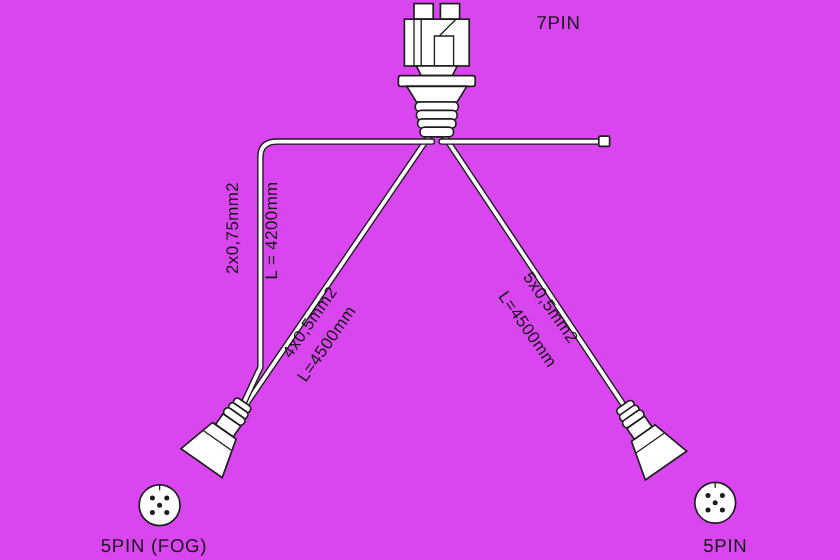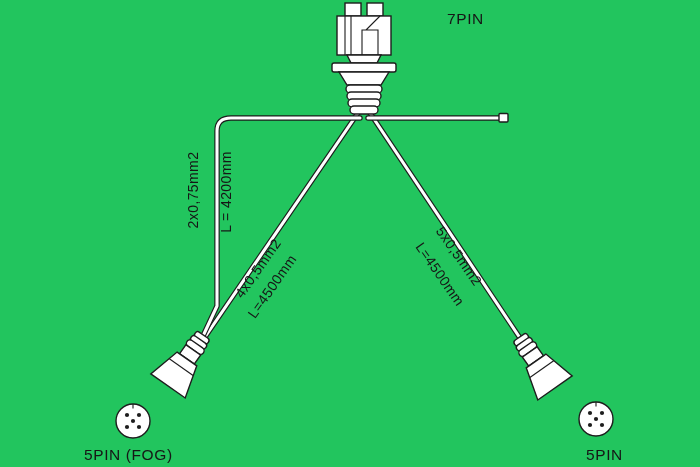--- a/index.html
+++ b/index.html
@@ -1,20 +1,20 @@
 <!DOCTYPE html>
 <html><head>
 <meta charset="utf-8">
 <style>
   html, body { margin: 0; padding: 0; background: #ffffff; }
   .stage {
     position: relative;
     width: 700px;
     height: 467px;
-    background: #22c55e;
+    background: #d946ef;
     overflow: hidden;
     font-family: "Liberation Sans", "DejaVu Sans", sans-serif;
   }
   svg text {
     font-family: "Liberation Sans", "DejaVu Sans", sans-serif;
     fill: #161616;
   }
   .lbl  { font-size: 14px;  letter-spacing: 0.4px; }
   .big  { font-size: 15.5px; letter-spacing: 0.6px; }
   .cable-outer { stroke: #1d1d1d; stroke-width: 5.4; fill: none; stroke-linecap: round; stroke-linejoin: round; }

